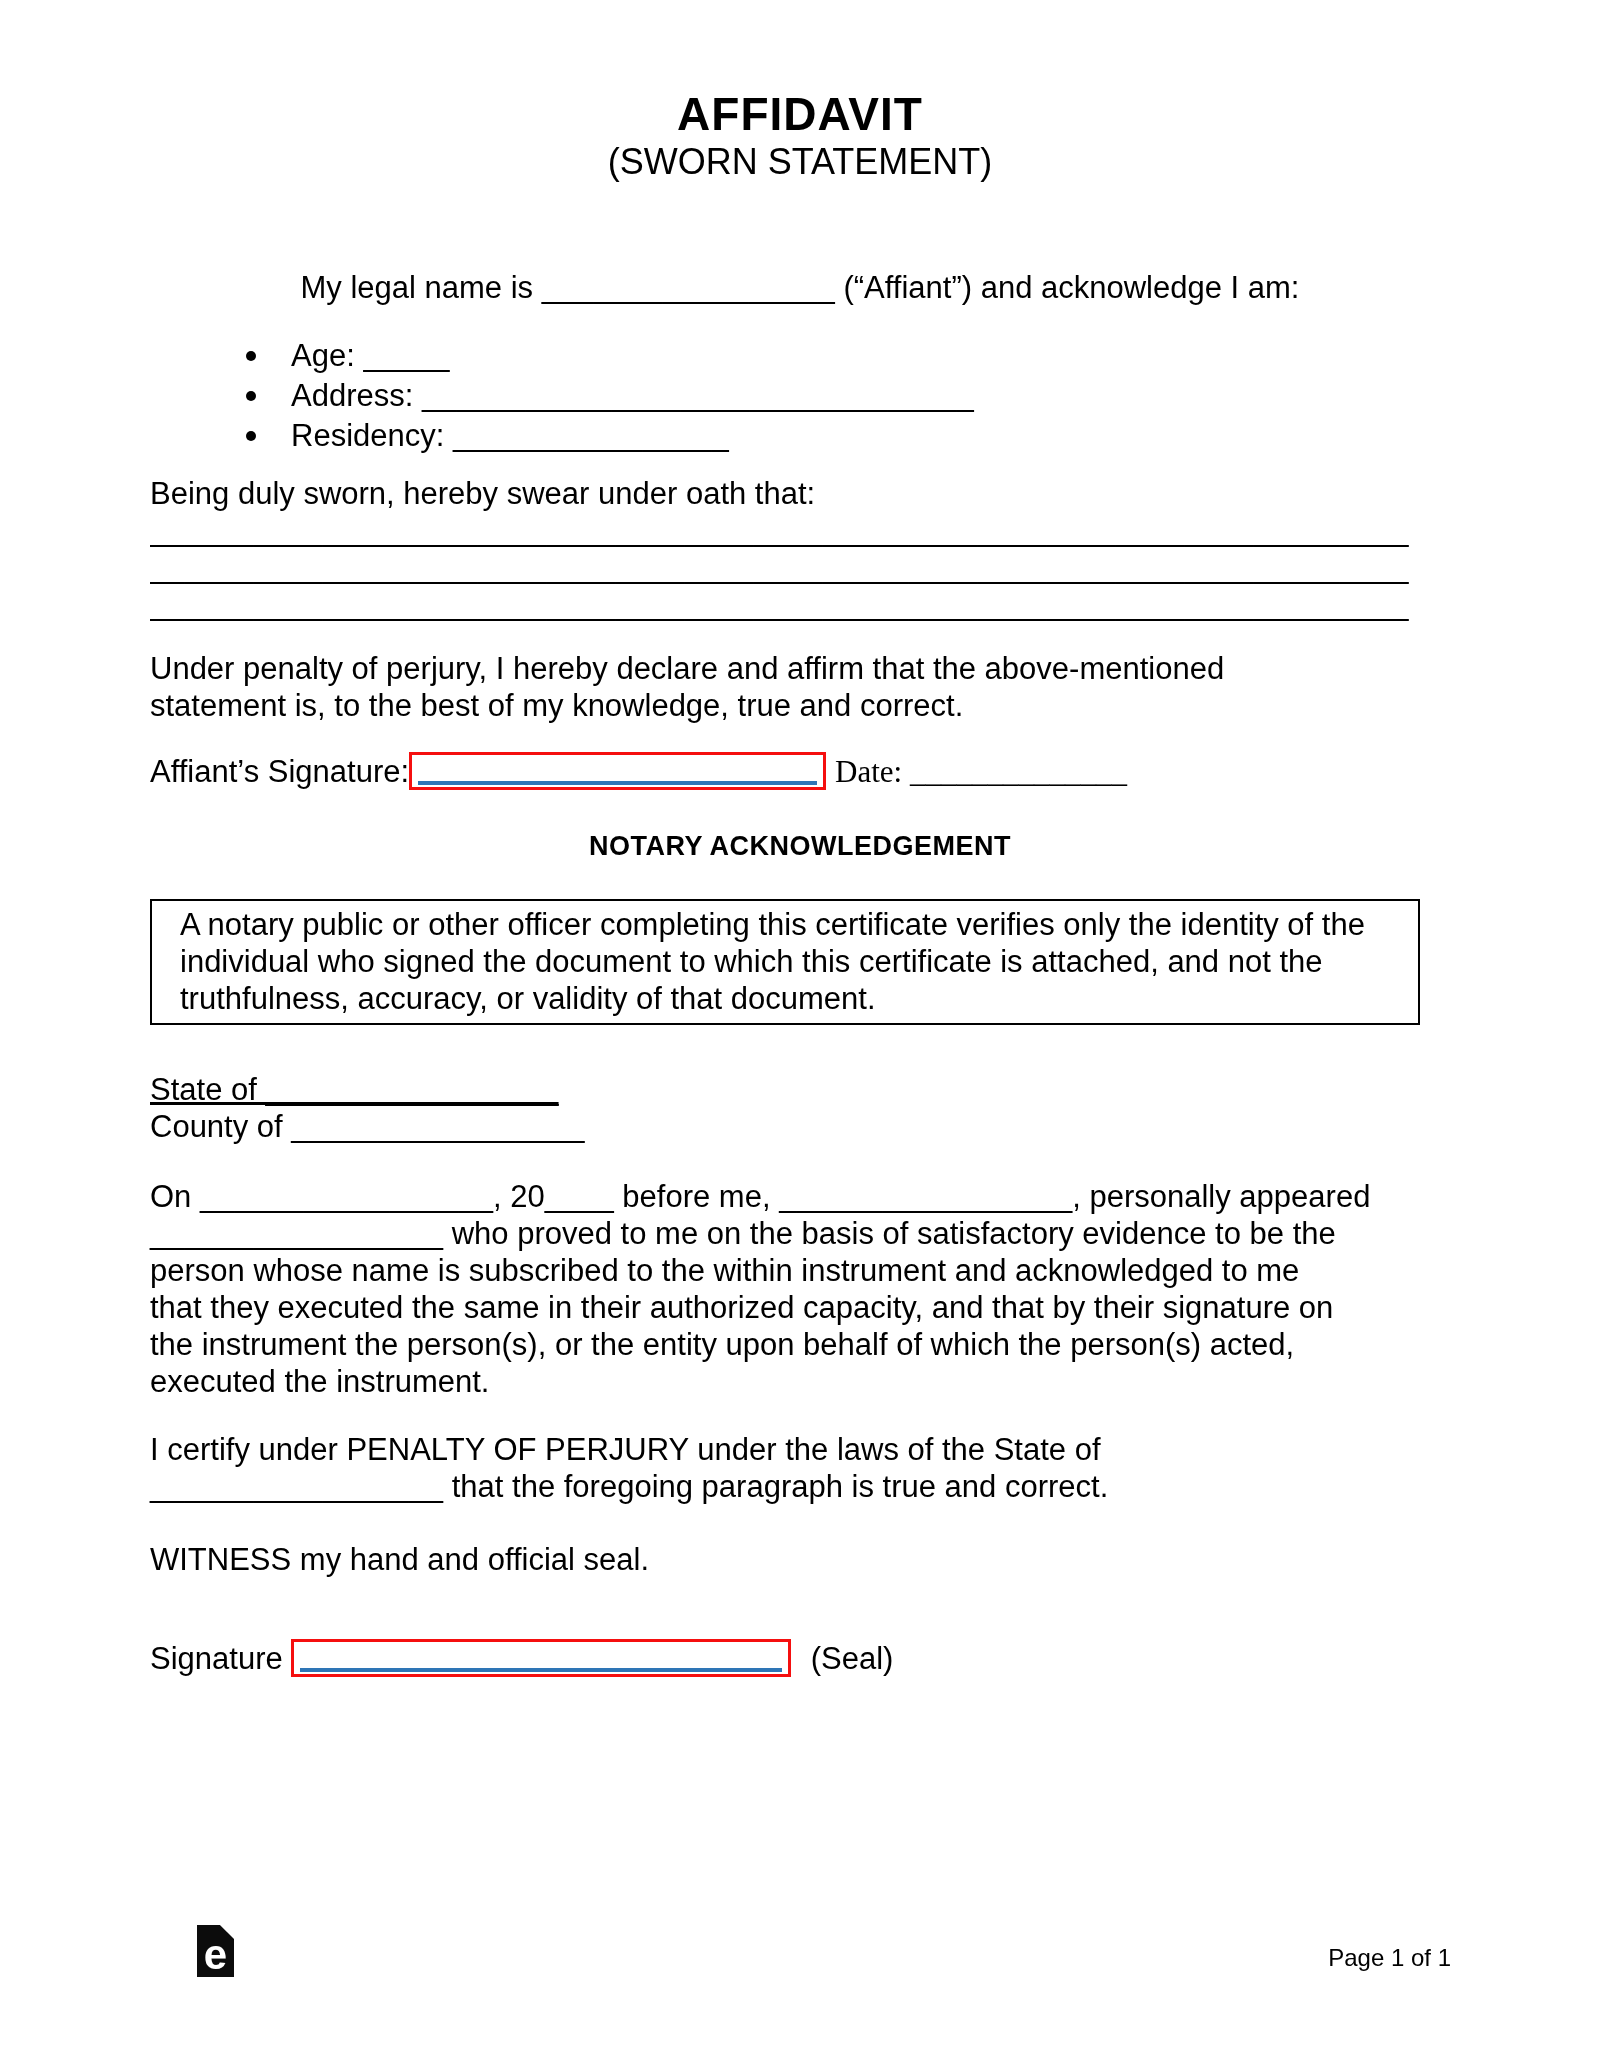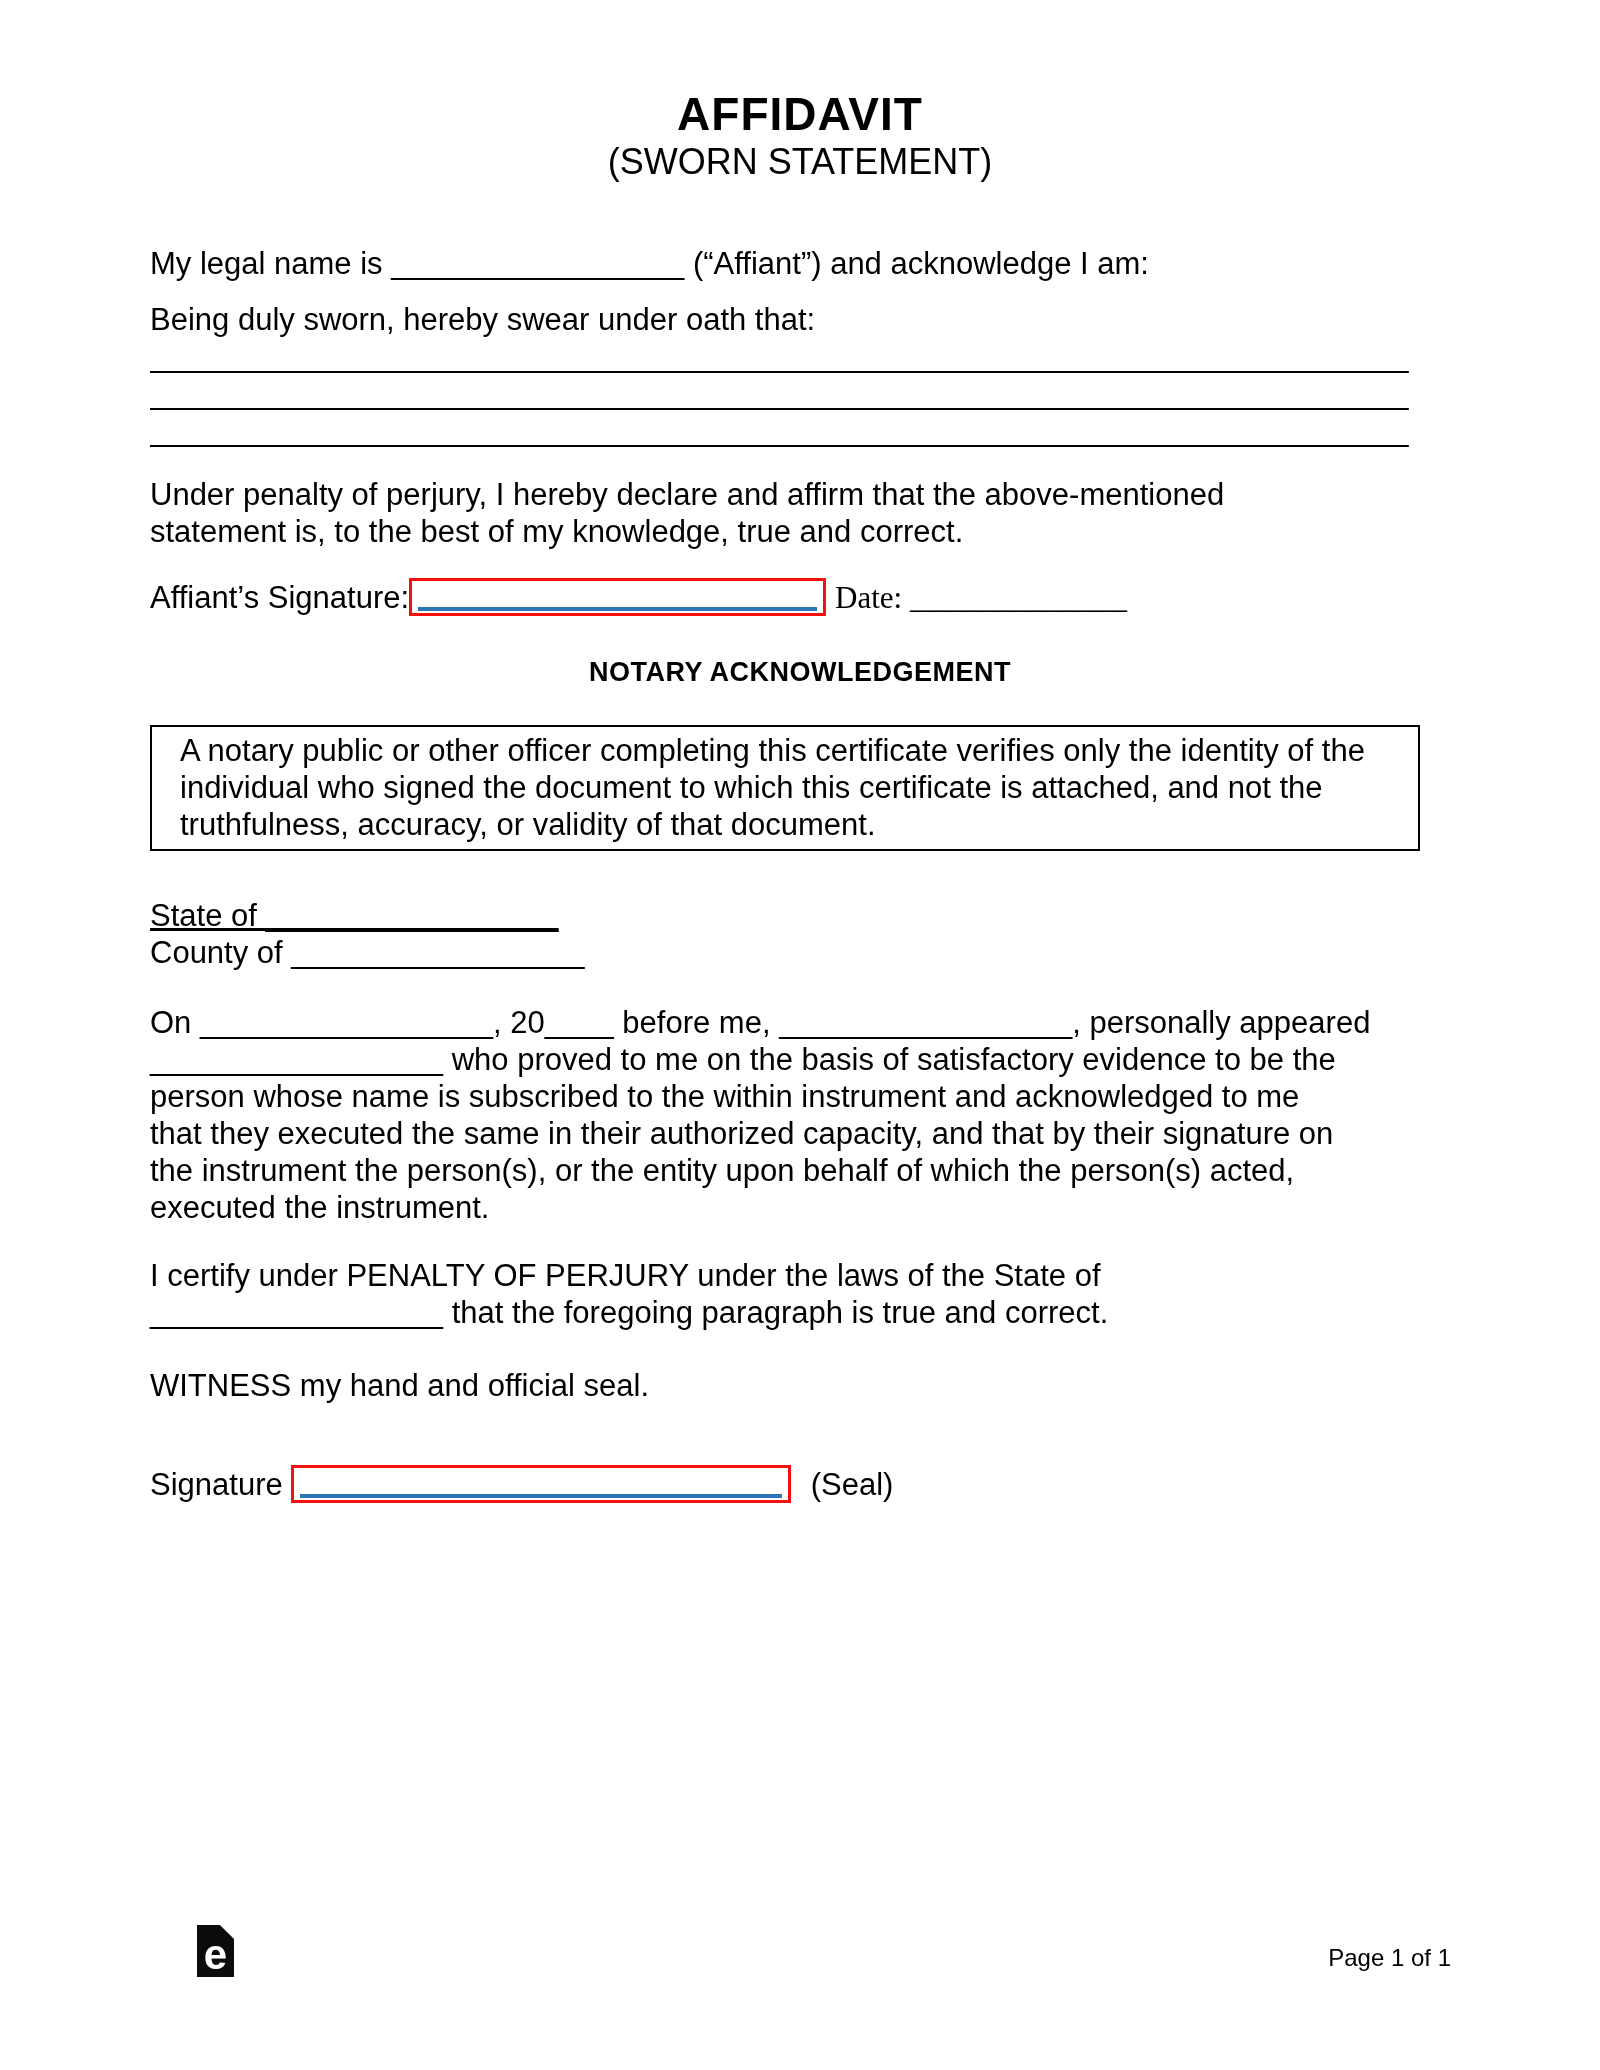--- a/index.html
+++ b/index.html
@@ -11,21 +11,21 @@
     position: relative; overflow: hidden;
   }
   .page { width: 1600px; height: 2070px; position: relative; padding: 88px 150px 0 150px; }
 
   .line { white-space: nowrap; }
 
   .title { text-align: center; font-size: 46px; font-weight: bold; line-height: 52px; letter-spacing: 1px; }
   .subtitle { text-align: center; font-size: 36px; line-height: 44px; }
 
   .date-line { margin-top: 80px; }
-  .legal-line { margin-top: 61px; }
+  .legal-line { margin-top: 85px; text-align: center; }
 
   ul.facts { margin-top: 30px; list-style: none; padding-left: 94px; }
   ul.facts li { position: relative; padding-left: 47px; line-height: 40px; }
   ul.facts li .dot {
     position: absolute; left: 2px; top: 15px;
     width: 10px; height: 10px; border-radius: 50%; background: #000;
   }
 
   .sworn { margin-top: 19px; }
   .statement-lines div { line-height: 37px; overflow: hidden; }
@@ -66,20 +66,34 @@
 <body>
 
 <div class="page">
 
   <div class="title">AFFIDAVIT</div>
   <div class="subtitle">(SWORN STATEMENT)</div>
 
 
   <div class="legal-line line">My legal name is _________________ (“Affiant”) and acknowledge I am:</div>
 
+  <ul class="facts">
+    <li>
+      <span class="dot"></span>
+      <span class="line">Age: _____</span>
+    </li>
+    <li>
+      <span class="dot"></span>
+      <span class="line">Address: ________________________________</span>
+    </li>
+    <li>
+      <span class="dot"></span>
+      <span class="line">Residency: ________________</span>
+    </li>
+  </ul>
 
   <div class="sworn line">Being duly sworn, hereby swear under oath that:</div>
 
   <div class="statement-lines">
     <div class="line">_________________________________________________________________________</div>
     <div class="line">_________________________________________________________________________</div>
     <div class="line">_________________________________________________________________________</div>
   </div>
 
   <div class="perjury">

